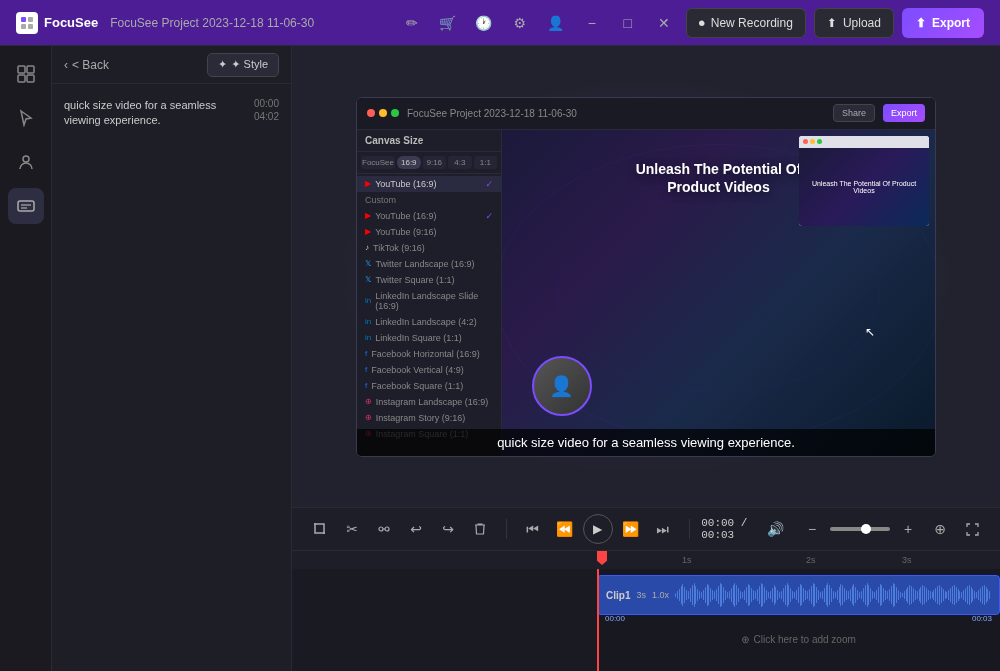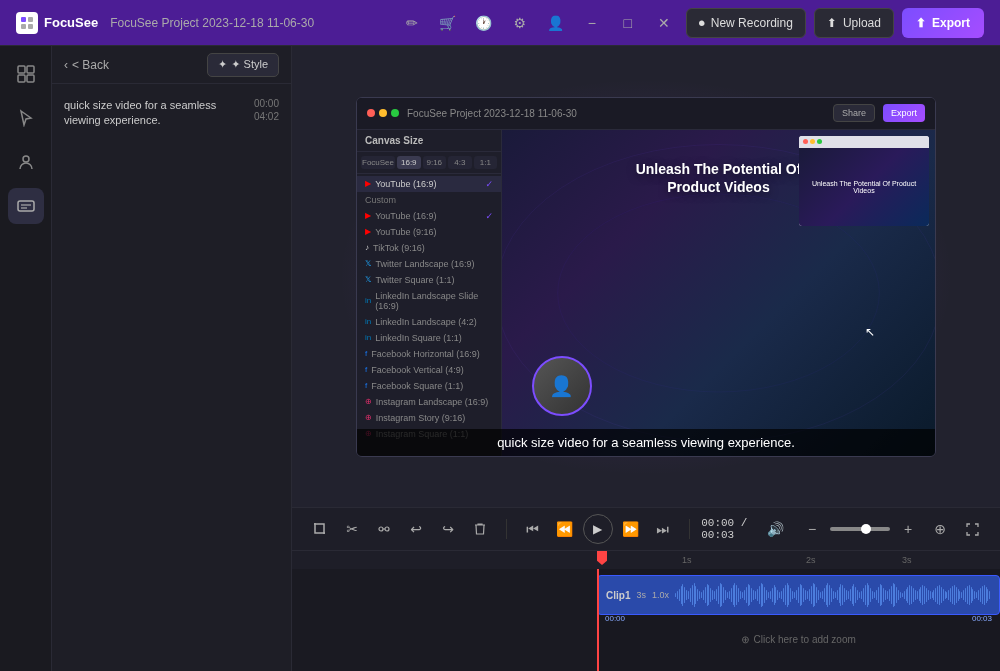--- a/index.html
+++ b/index.html
@@ -335,20 +335,21 @@
       text-align: center;
       font-size: 8px;
       padding: 2px 1px;
       background: #252535;
       border-radius: 3px;
       color: #888;
     }
     .ratio-tab.active {
       background: #3a3a50;
       color: #ccc;
+      border-radius: 6px;
     }
     .canvas-list {
       padding: 2px 0;
     }
     .canvas-item {
       padding: 3px 8px;
       font-size: 9px;
       color: #888;
       display: flex;
       align-items: center;

